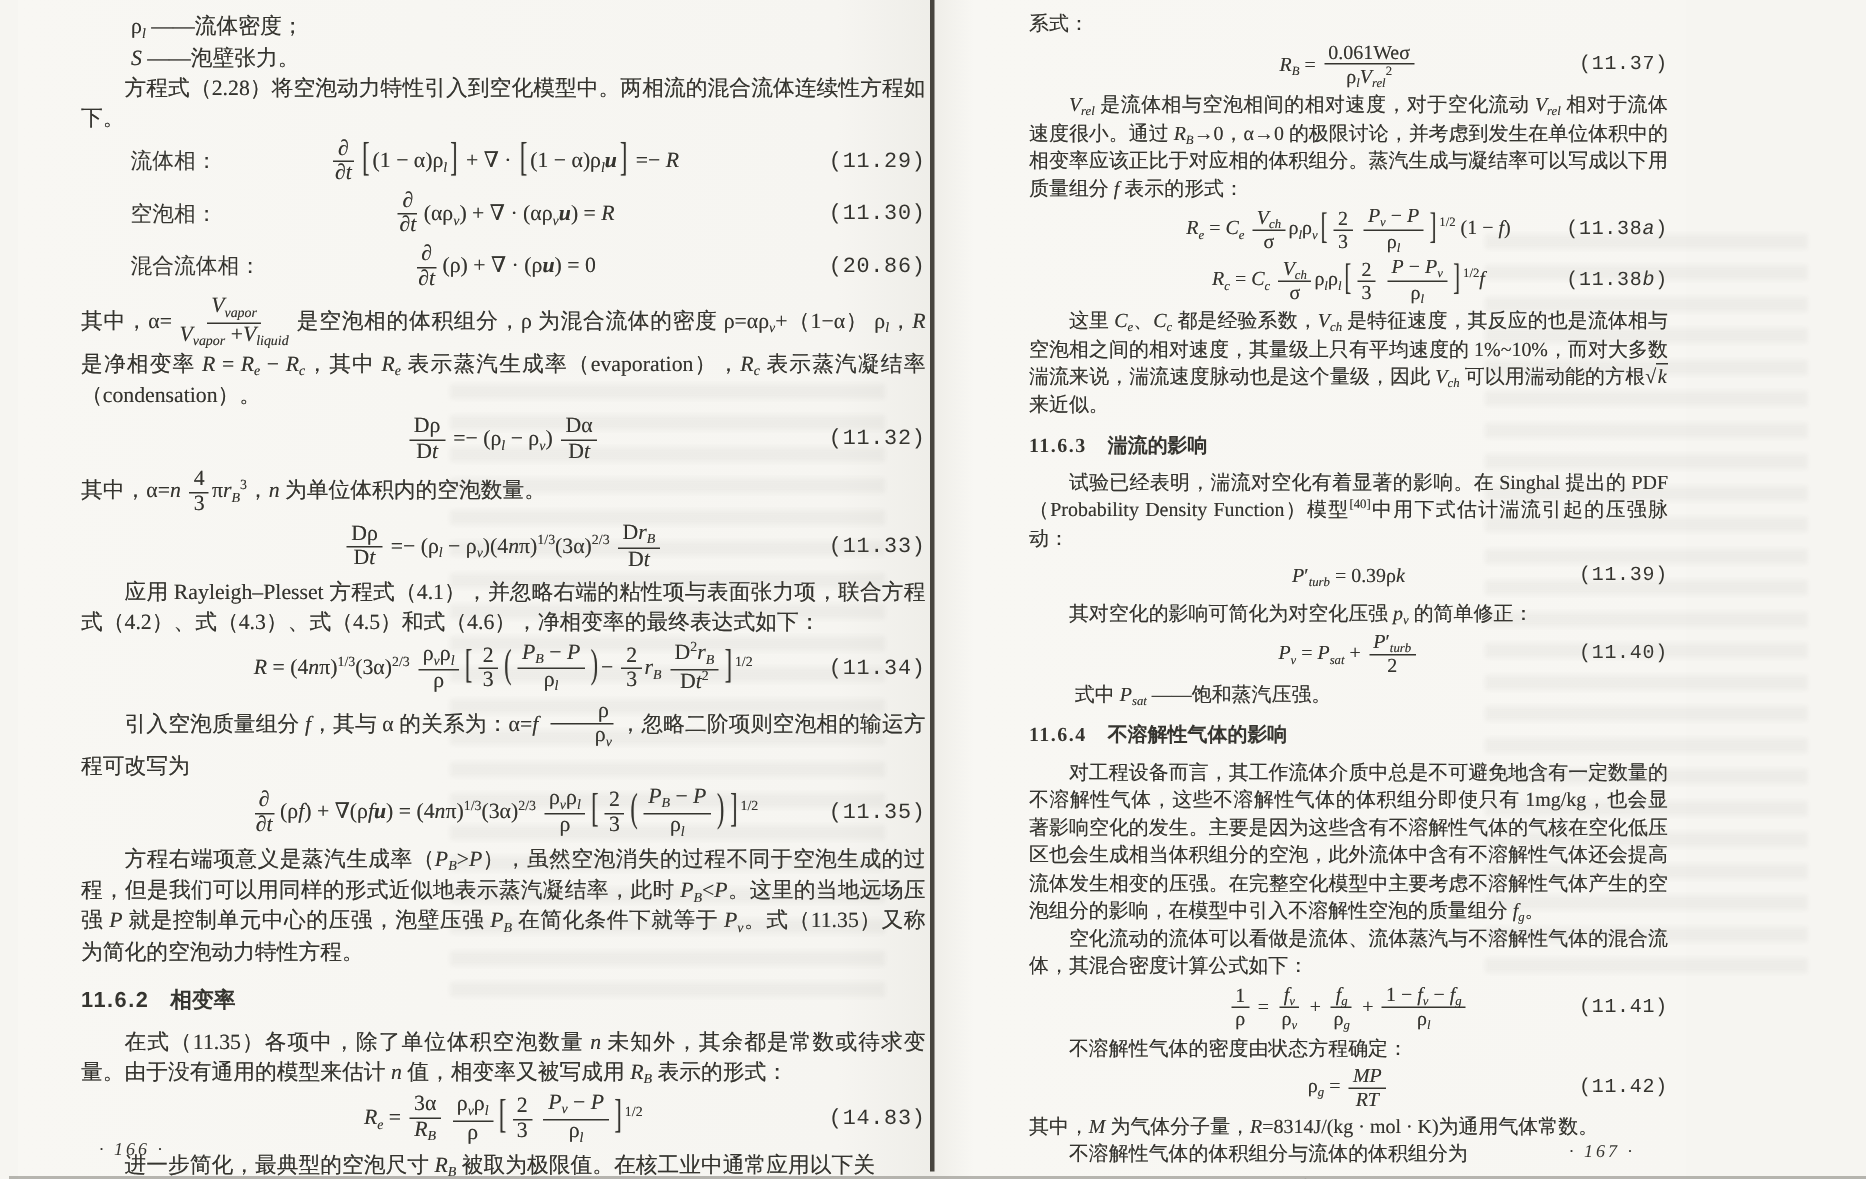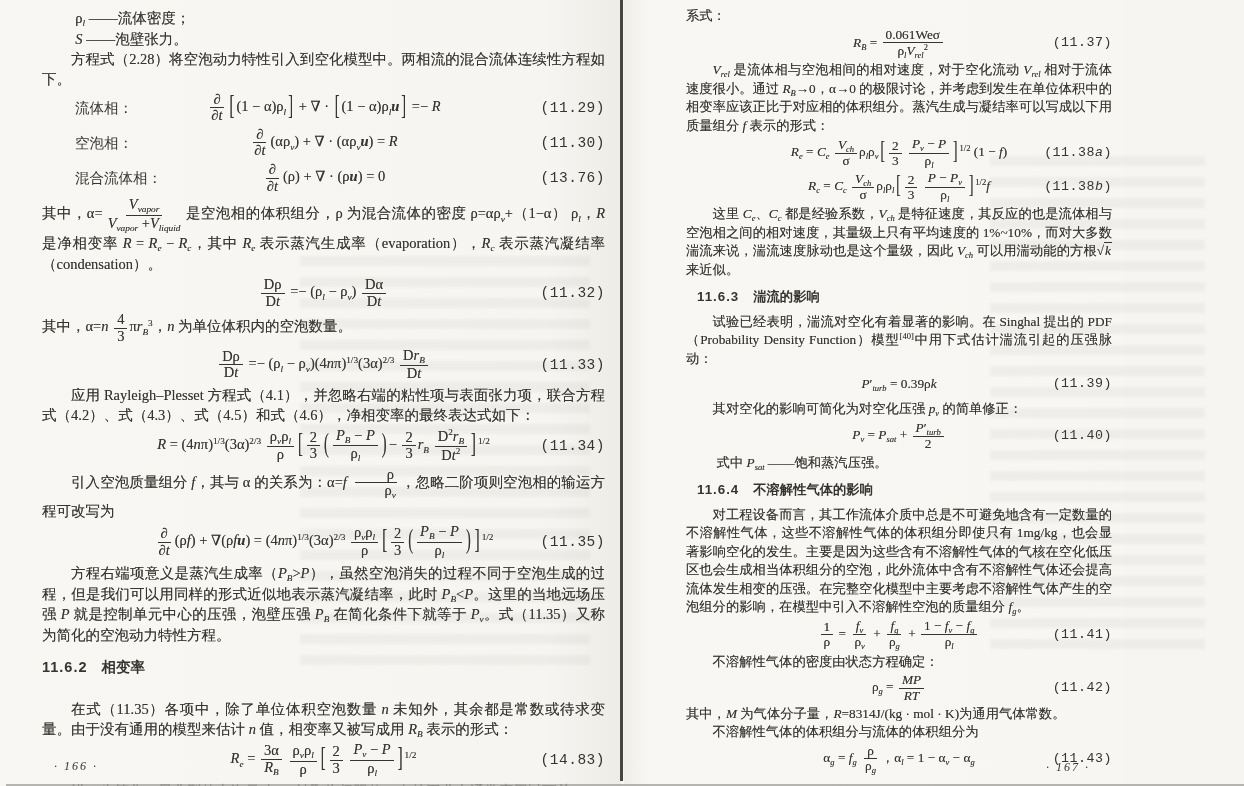--- a/index.html
+++ b/index.html
@@ -3,41 +3,41 @@
 <meta charset="utf-8">
 <style>
   html,body{margin:0;padding:0;}
   body{
     width:1244px;height:786px;position:relative;overflow:hidden;
     background:#f6f5f1;color:#35342f;
     font-family:"Liberation Serif","DejaVu Serif",serif;
   }
   .page{position:absolute;top:0;height:786px;box-sizing:border-box;}
   .page-left{
-    left:0;width:621px;padding:8px 16px 0 42px;
+    left:12px;width:621px;padding:8px 16px 0 42px;
     font-size:14.5px;line-height:20px;
     background:linear-gradient(to right,#f8f7f3 0%,#f6f5f1 88%,#edece7 100%);
   }
   .page-right{
     left:624px;width:500px;padding:7px 12px 0 62px;
     font-size:13.3px;line-height:18.5px;
     background:linear-gradient(to right,#efeee9 0%,#f8f7f3 5%,#f7f6f2 100%);
   }
   .divider{position:absolute;left:620px;top:0;width:3px;height:781px;background:#47453f;}
   .bottom-edge{position:absolute;left:6px;right:0;bottom:0;height:2px;background:#a5a49e;opacity:.8;}
   .ghost{position:absolute;pointer-events:none;opacity:.06;filter:blur(1.5px);
     background:repeating-linear-gradient(to bottom,transparent 0 6px,#6b6a63 6px 16px,transparent 16px 21px);}
   .ghost-left{left:300px;top:250px;width:290px;height:420px;}
   .ghost-right{left:990px;top:150px;width:215px;height:500px;}
 
   .para{text-align:justify;text-shadow:0 0 .4px rgba(53,52,47,.55);}
   .para.ind{text-indent:2em;}
   .para.term{text-indent:2.3em;text-align:left;}
-  .heading{font-family:"Liberation Sans","DejaVu Sans",sans-serif;font-weight:bold;margin:12px 0 22px;}
-  .page-right .heading{margin:9px 11px 6px;}
+  .heading{font-family:"Liberation Sans","DejaVu Sans",sans-serif;font-weight:bold;margin:12px 0 8px;}
+  .page-right .heading{margin:9px 0 6px;font-family:Liberation Serif, serif;}
   .h-num{margin-right:14px;letter-spacing:1px;}
 
   .eqrow{position:relative;display:flex;justify-content:center;align-items:center;
     margin:3px 0;padding:0 58px;min-height:28px;}
   .page-right .eqrow{margin:2px 0;padding:0 54px;}
   .eqlabel{position:absolute;left:33px;top:50%;transform:translateY(-50%);white-space:nowrap;}
   .eqnum{position:absolute;right:0;top:50%;transform:translateY(-50%);white-space:nowrap;letter-spacing:.5px;font-family:Liberation Mono, monospace;}
   .eq{white-space:nowrap;text-shadow:0 0 .4px rgba(53,52,47,.55);}
 
   .mfrac{display:inline-flex;flex-direction:column;align-items:center;vertical-align:middle;
@@ -78,21 +78,21 @@
             <span class="mden">∂<span class="mi">t</span></span>
           </span>(αρ<span class="msub"><span class="mi">v</span></span>) + ∇ · (αρ<span class="msub"><span class="mi">v</span></span><span class="mb">u</span>) = <span class="mi">R</span></span>
         <span class="eqnum">(11.30)</span>
       </div>
       <div class="eqrow">
         <span class="eqlabel">混合流体相：</span>
         <span class="eq"><span class="mfrac">
             <span class="mnum">∂</span>
             <span class="mden">∂<span class="mi">t</span></span>
           </span>(ρ) + ∇ · (ρ<span class="mb">u</span>) = 0</span>
-        <span class="eqnum">(13.76)</span>
+        <span class="eqnum">(20.86)</span>
       </div>
       <div class="para">其中，α=<span class="mfrac">
           <span class="mnum"><span class="mi">V</span><span class="msub"><span class="mi">vapor</span></span></span>
           <span class="mden"><span class="mi">V</span><span class="msub"><span class="mi">vapor</span></span> +<span class="mi">V</span><span class="msub"><span class="mi">liquid</span></span></span>
         </span>是空泡相的体积组分，ρ 为混合流体的密度 ρ=αρ<span class="msub"><span class="mi">v</span></span>+（1−α） ρ<span class="msub"><span class="mi">l</span></span>，<span class="mi">R</span> 是净相变率 <span class="mi">R</span> = <span class="mi">R</span><span class="msub"><span class="mi">e</span></span> − <span class="mi">R</span><span class="msub"><span class="mi">c</span></span>，其中 <span class="mi">R</span><span class="msub"><span class="mi">e</span></span> 表示蒸汽生成率（evaporation），<span class="mi">R</span><span class="msub"><span class="mi">c</span></span> 表示蒸汽凝结率（condensation）。</div>
       <div class="eqrow">
         <span class="eq"><span class="mfrac">
             <span class="mnum">Dρ</span>
             <span class="mden">D<span class="mi">t</span></span>
           </span> =− (ρ<span class="msub"><span class="mi">l</span></span> − ρ<span class="msub"><span class="mi">v</span></span>) <span class="mfrac">
@@ -229,20 +229,21 @@
       <div class="eqrow">
         <span class="eq"><span class="mi">P</span><span class="msub"><span class="mi">v</span></span> = <span class="mi">P</span><span class="msub"><span class="mi">sat</span></span> + <span class="mfrac">
             <span class="mnum"><span class="mi">P</span>′<span class="msub"><span class="mi">turb</span></span></span>
             <span class="mden">2</span>
           </span></span>
         <span class="eqnum">(11.40)</span>
       </div>
       <div class="para term">式中  <span class="mi">P</span><span class="msub"><span class="mi">sat</span></span> ——饱和蒸汽压强。</div>
       <div class="heading"><span class="h-num">11.6.4</span><span class="h-title">不溶解性气体的影响</span></div>
       <div class="para ind">对工程设备而言，其工作流体介质中总是不可避免地含有一定数量的不溶解性气体，这些不溶解性气体的体积组分即使只有 1mg/kg，也会显著影响空化的发生。主要是因为这些含有不溶解性气体的气核在空化低压区也会生成相当体积组分的空泡，此外流体中含有不溶解性气体还会提高流体发生相变的压强。在完整空化模型中主要考虑不溶解性气体产生的空泡组分的影响，在模型中引入不溶解性空泡的质量组分 <span class="mi">f</span><span class="msub"><span class="mi">g</span></span>。</div>
+      <div class="para ind">空化流动的流体可以看做是流体、流体蒸汽与不溶解性气体的混合流体，其混合密度计算公式如下：</div>
       <div class="eqrow">
         <span class="eq"><span class="mfrac">
             <span class="mnum">1</span>
             <span class="mden">ρ</span>
           </span> = <span class="mfrac">
             <span class="mnum"><span class="mi">f</span><span class="msub"><span class="mi">v</span></span></span>
             <span class="mden">ρ<span class="msub"><span class="mi">v</span></span></span>
           </span> + <span class="mfrac">
             <span class="mnum"><span class="mi">f</span><span class="msub"><span class="mi">g</span></span></span>
             <span class="mden">ρ<span class="msub"><span class="mi">g</span></span></span>

